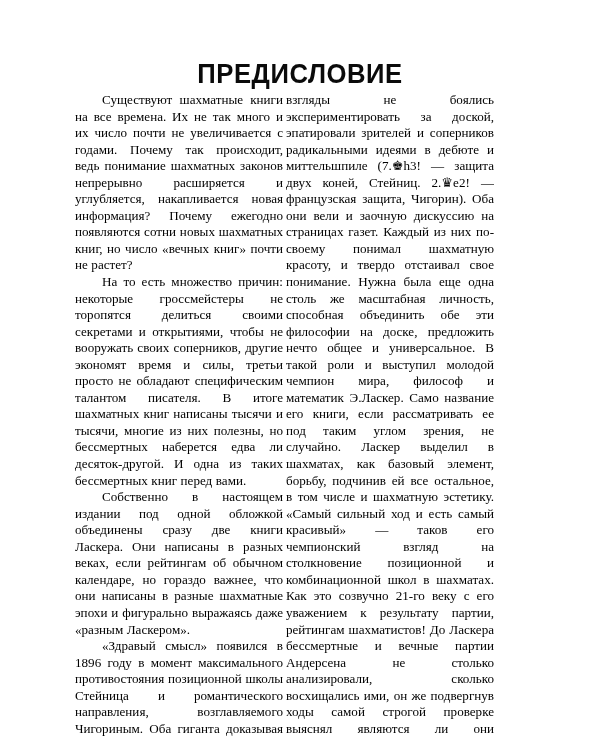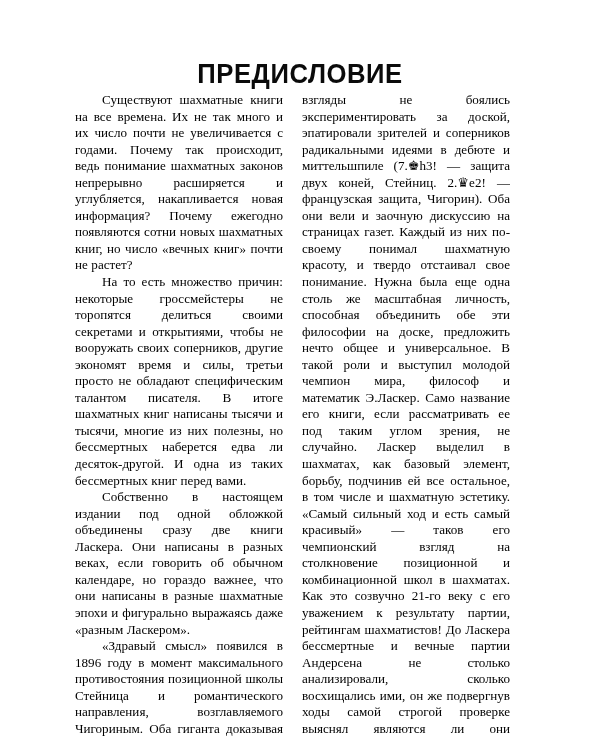--- a/index.html
+++ b/index.html
@@ -39,21 +39,21 @@
   }
 
   .columns {
     position: absolute;
     left: 75px;
     top: 92px;
     width: 450px;
     height: 645px;
     display: flex;
     flex-direction: row;
-    gap: 19px;
+    gap: 3px;
     align-items: flex-start;
   }
 
   .column {
     width: 208px;
     flex: 0 0 208px;
     overflow: hidden;
     height: 645px;
   }
 
@@ -77,21 +77,21 @@
 
 <div class="page">
 
   <h1 class="page-title">ПРЕДИСЛОВИЕ</h1>
 
   <div class="columns">
 
     <div class="column">
       <p>Существуют шахматные книги на все времена. Их не так много и их число почти не увеличивается с годами. Почему так происходит, ведь понимание шахматных законов непрерывно расширяется и углубляется, накапливается новая информация? Почему ежегодно появляются сотни новых шахматных книг, но число «вечных книг» почти не растет?</p>
       <p>На то есть множество причин: некоторые гроссмейстеры не торопятся делиться своими секретами и открытиями, чтобы не вооружать своих соперников, другие экономят время и силы, третьи просто не обладают специфическим талантом писателя. В итоге шахматных книг написаны тысячи и тысячи, многие из них полезны, но бессмертных наберется едва ли десяток-другой. И одна из таких бессмертных книг перед вами.</p>
-      <p>Собственно в настоящем издании под одной обложкой объединены сразу две книги Ласкера. Они написаны в разных веках, если говорить об обычном календаре, но гораздо важнее, что они написаны в разные шахматные эпохи и фигурально выражаясь даже «разным Ласкером».</p>
+      <p>Собственно в настоящем издании под одной обложкой объединены сразу две книги Ласкера. Они написаны в разных веках, если рейтингам об обычном календаре, но гораздо важнее, что они написаны в разные шахматные эпохи и фигурально выражаясь даже «разным Ласкером».</p>
       <p>«Здравый смысл» появился в 1896 году в момент максимального противостояния позиционной школы Стейница и романтического направления, возглавляемого Чигориным. Оба гиганта доказывая свои</p>
     </div>
 
     <div class="column">
       <p class="cont">взгляды не боялись экспериментировать за доской, эпатировали зрителей и соперников радикальными идеями в дебюте и миттельшпиле (7.♚h3! — защита двух коней, Стейниц. 2.♛e2! — французская защита, Чигорин). Оба они вели и заочную дискуссию на страницах газет. Каждый из них по-своему понимал шахматную красоту, и твердо отстаивал свое понимание. Нужна была еще одна столь же масштабная личность, способная объединить обе эти философии на доске, предложить нечто общее и универсальное. В такой роли и выступил молодой чемпион мира, философ и математик Э.Ласкер. Само название его книги, если рассматривать ее под таким углом зрения, не случайно. Ласкер выделил в шахматах, как базовый элемент, борьбу, подчинив ей все остальное, в том числе и шахматную эстетику. «Самый сильный ход и есть самый красивый» — таков его чемпионский взгляд на столкновение позиционной и комбинационной школ в шахматах. Как это созвучно 21-го веку с его уважением к результату партии, рейтингам шахматистов! До Ласкера бессмертные и вечные партии Андерсена не столько анализировали, сколько восхищались ими, он же подвергнув ходы самой строгой проверке выяснял являются ли они единственным путем к победе, а значит, красивы ли сами партии? Такой подход сегодня очевиден любому шахматному про-</p>
     </div>
 
   </div>
 
 </div>

